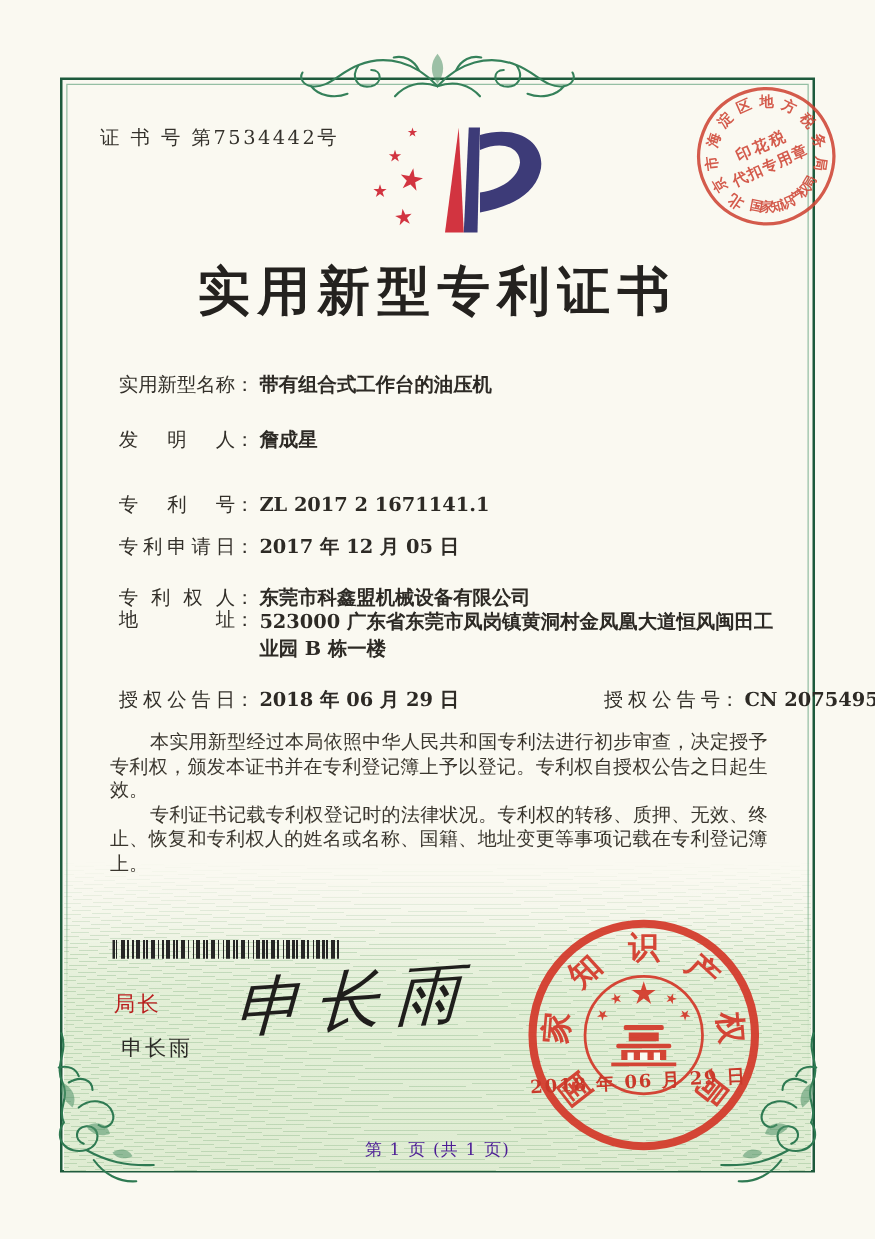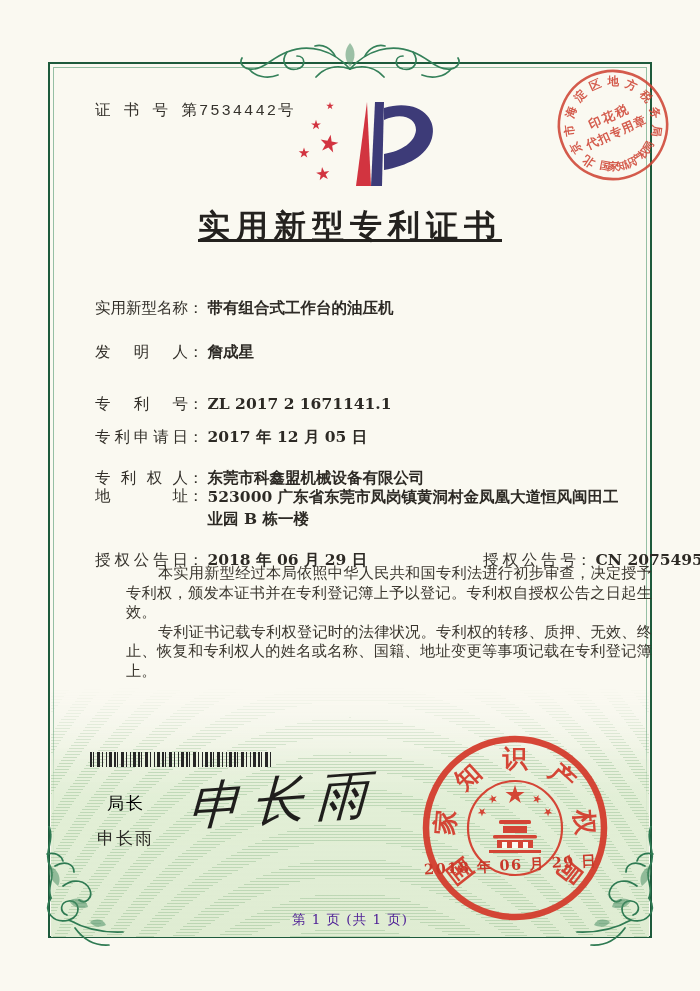--- a/index.html
+++ b/index.html
@@ -14,53 +14,53 @@
 
   .guilloche{
     position:absolute;left:51px;right:51px;top:688px;height:249px;
     background:
       repeating-radial-gradient(1800px 750px at 50% 1500px, rgba(110,165,110,.30) 0 1.2px, rgba(0,0,0,0) 1.2px 7px),
       linear-gradient(to bottom, rgba(233,242,226,0), rgba(223,237,211,.9) 110px, #dfecd2);
     -webkit-mask-image:linear-gradient(to bottom, transparent, #000 75px);
             mask-image:linear-gradient(to bottom, transparent, #000 75px);
   }
 
-  .cert-no{position:absolute;left:95px;top:100px;font-size:15.5px;letter-spacing:2px;color:#35322c;font-family:Liberation Mono, monospace;}
+  .cert-no{position:absolute;left:80px;top:100px;font-size:15.5px;letter-spacing:2px;color:#35322c;}
   .logo{position:absolute;left:272px;top:96px;}
   .tax-stamp{position:absolute;left:546px;top:58px;opacity:.88;}
   .title{
     position:absolute;left:0;top:205px;width:100%;text-align:center;
-    font-size:32px;font-weight:bold;letter-spacing:6px;color:#24221f;text-decoration:underline;
+    font-size:42px;font-weight:bold;letter-spacing:6px;color:#24221f;
   }
 
   .frow{position:absolute;left:95px;font-size:15.5px;white-space:nowrap;color:#33302a;}
   .flabel{display:inline-block;width:93px;text-align:justify;text-align-last:justify;vertical-align:top;font-weight:500;}
   .fcolon{display:inline-block;vertical-align:top;margin-right:4px;}
   .fvalue{display:inline-block;font-weight:600;color:#2d2a25;vertical-align:top;}
   .fvalue.wrap{white-space:normal;width:424px;line-height:22px;}
   .grant2{position:absolute;left:388px;top:0;}
 
-  .paras{position:absolute;left:88px;top:564px;width:526px;margin-left:38px;}
+  .paras{position:absolute;left:88px;top:584px;width:526px;}
   .paras p{
     margin:0;font-size:15.2px;line-height:19.6px;text-indent:2.1em;
     text-align:justify;color:#3a362e;
   }
 
   .barcode{
     position:absolute;left:90px;top:752px;width:182px;height:15px;
     background:repeating-linear-gradient(90deg,
       #262626 0 2px, transparent 2px 3px,
       #262626 3px 4px, transparent 4px 7px,
       #262626 7px 10px, transparent 10px 12px,
       #262626 12px 13px, transparent 13px 16px,
       #262626 16px 17px, transparent 17px 19px,
       #262626 19px 22px, transparent 22px 24px);
   }
 
-  .director-label{position:absolute;left:107px;top:792px;font-size:17px;color:#000000;letter-spacing:2px;}
+  .director-label{position:absolute;left:91px;top:792px;font-size:17px;color:#b91c1c;letter-spacing:2px;}
   .director-name{position:absolute;left:97px;top:827px;font-size:17px;color:#2b2a26;letter-spacing:2px;}
   .signature{
     position:absolute;left:188px;top:766px;font-size:52px;color:#1f1e1c;
     letter-spacing:12px;transform:rotate(-4deg) skewX(-6deg);font-style:italic;
   }
 
   .seal{position:absolute;left:412px;top:733px;opacity:.93;}
   .seal-date{
     position:absolute;left:424px;top:856px;font-size:14.5px;color:#c9392a;
     letter-spacing:1.5px;transform:rotate(-3deg);font-weight:600;white-space:nowrap;

